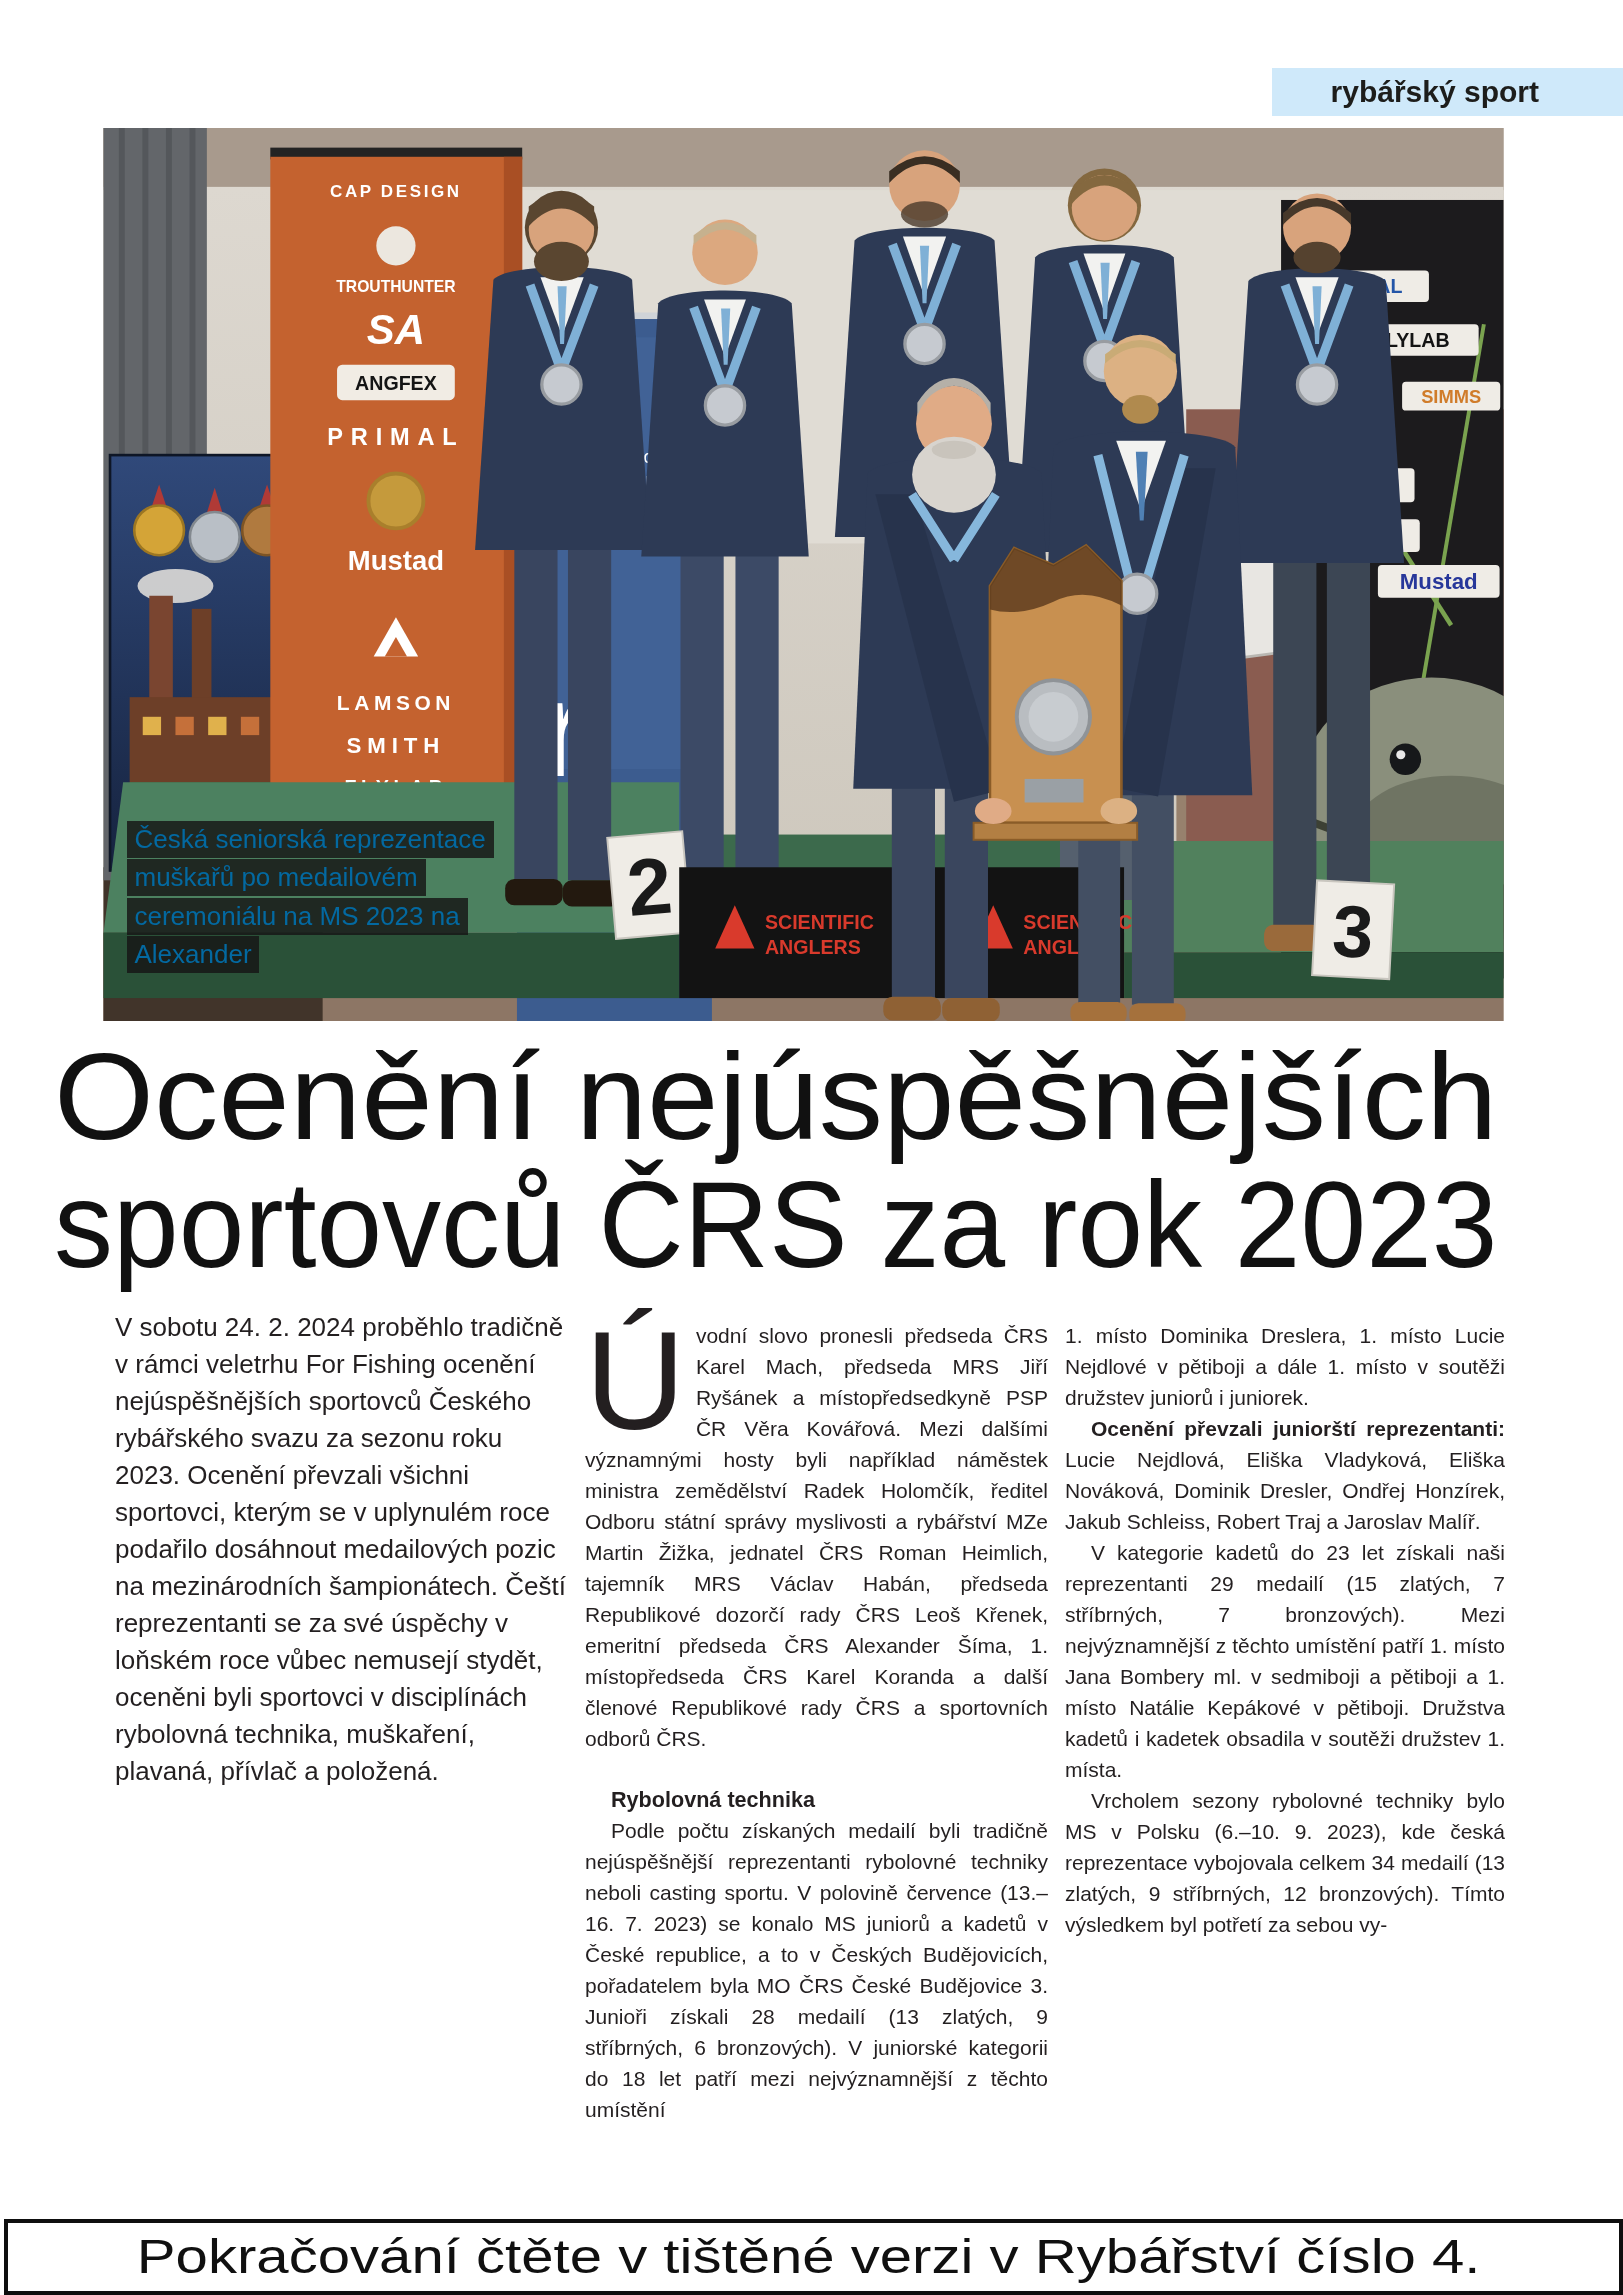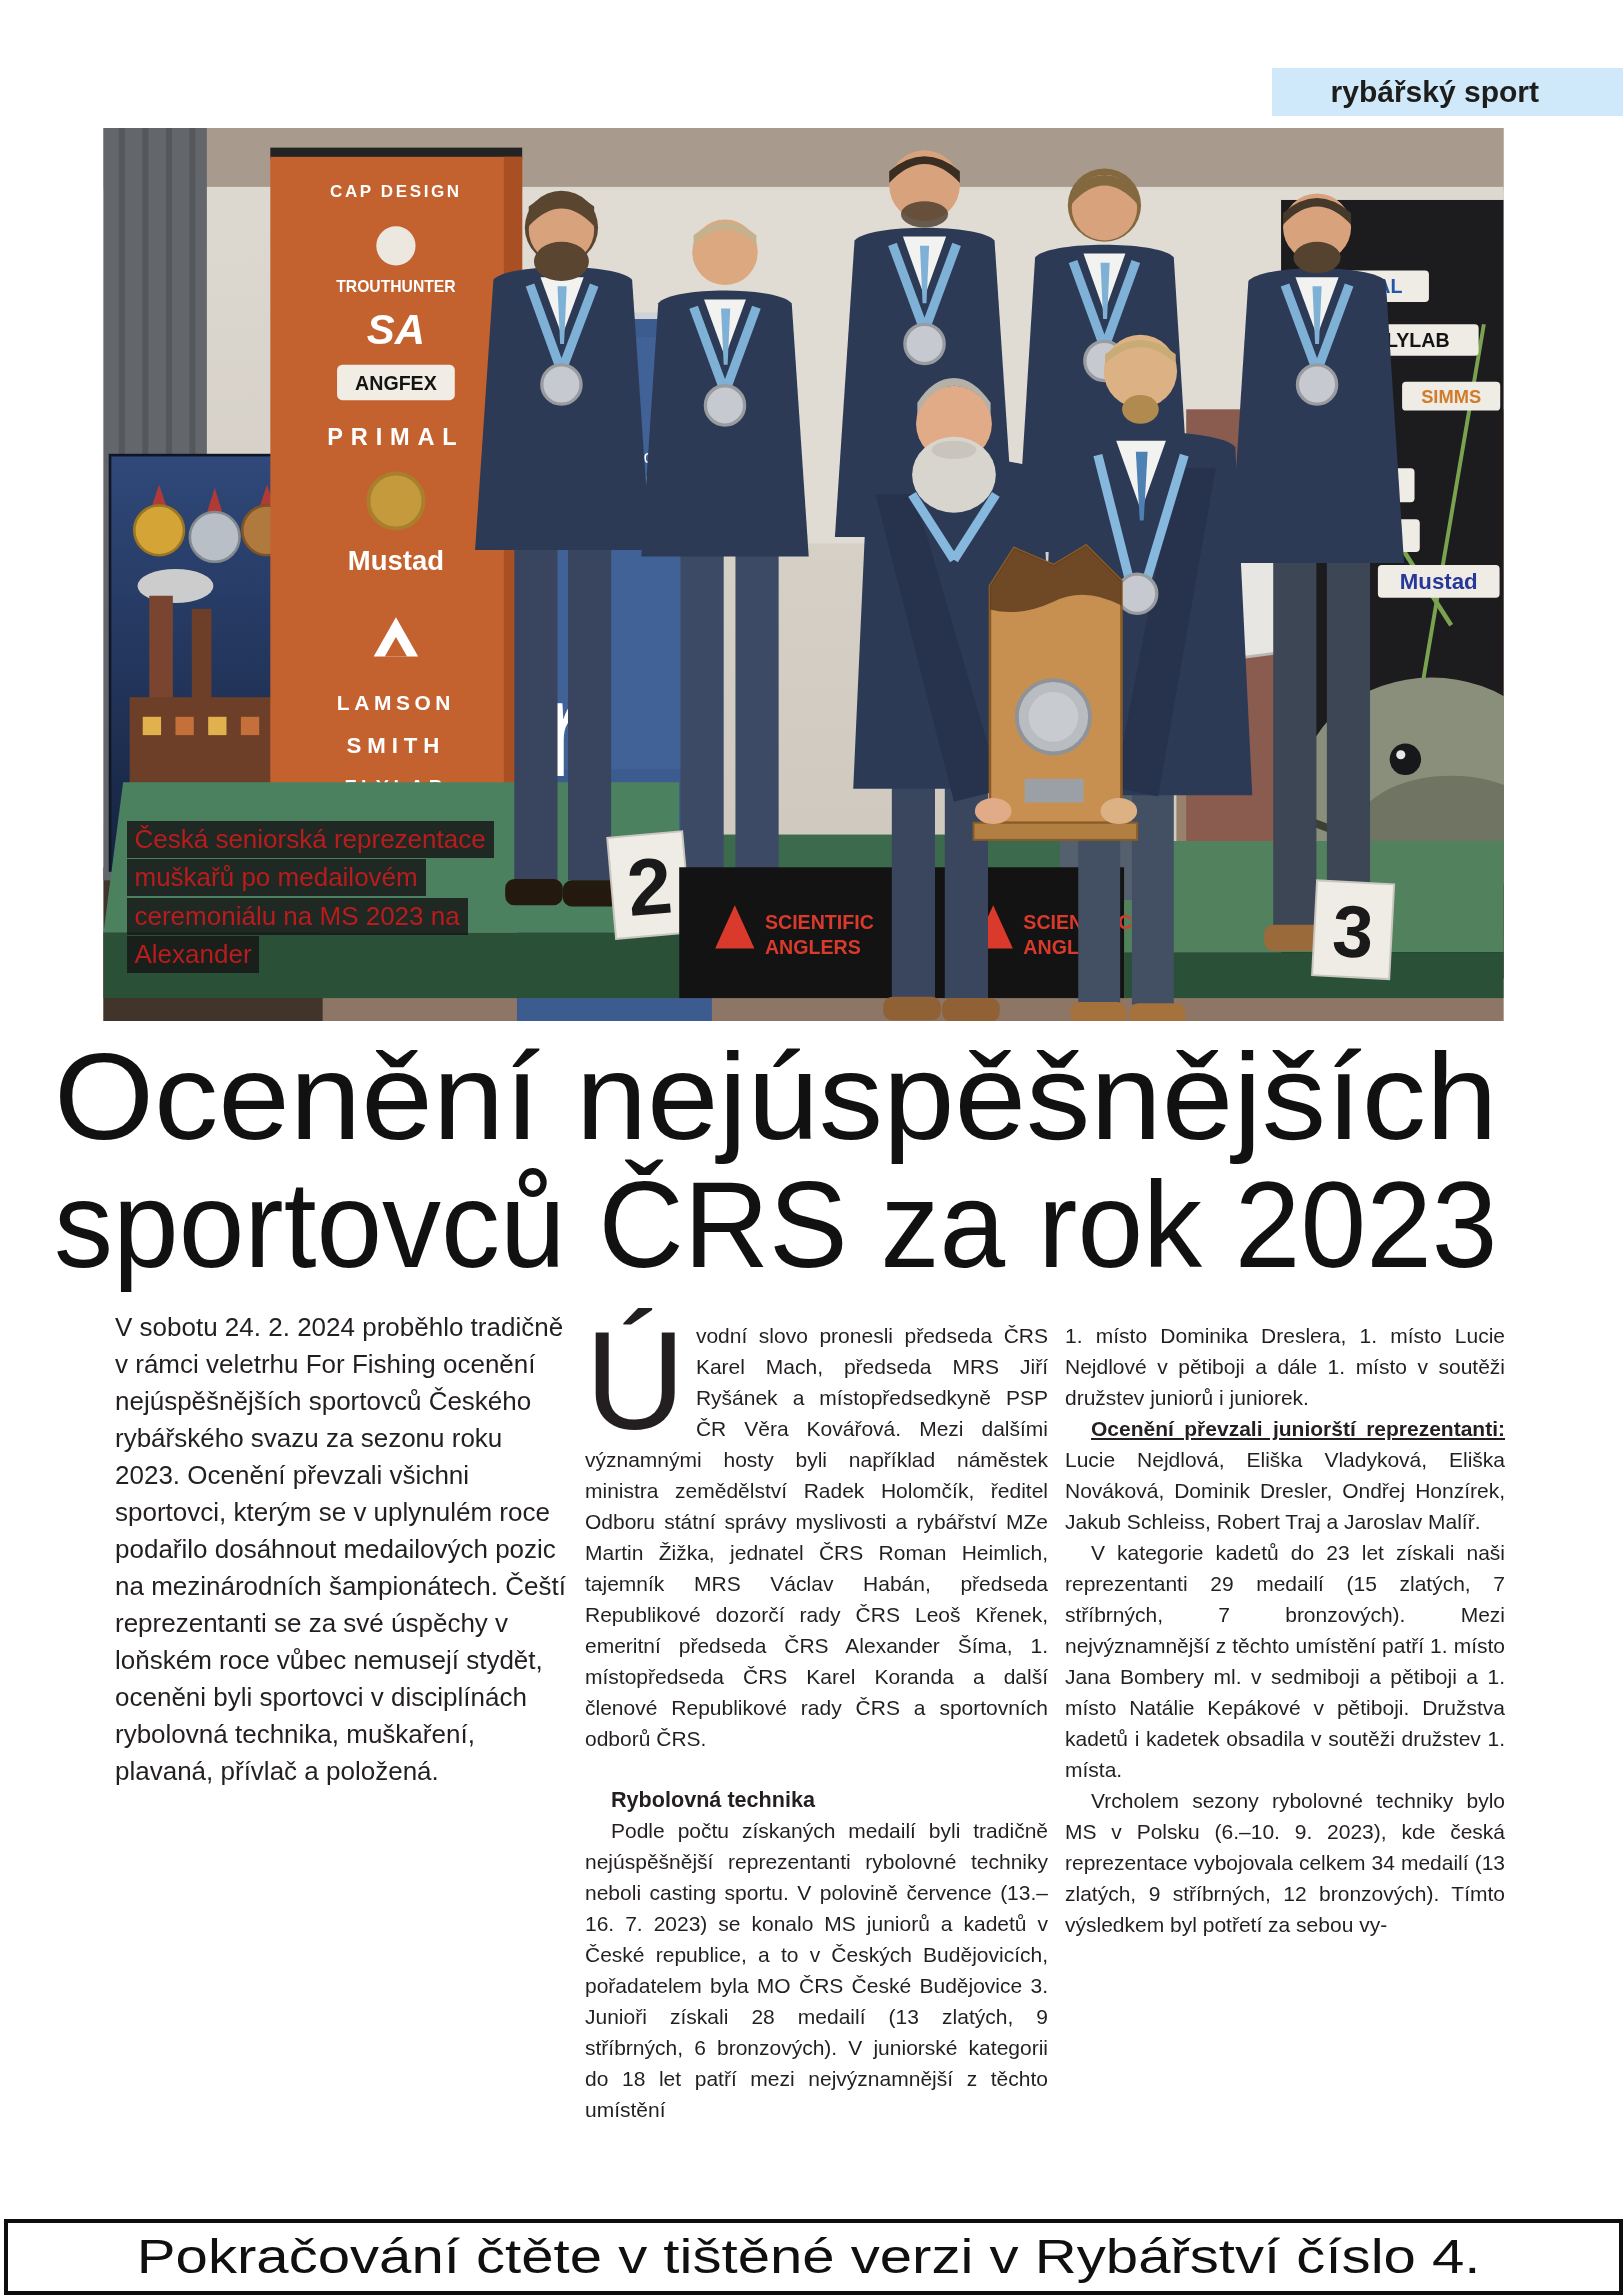--- a/index.html
+++ b/index.html
@@ -15,21 +15,21 @@
     font-size:30px;font-weight:bold;color:#1d1d1b;letter-spacing:0px;
   }
   
   .photo{
     position:absolute;left:103px;top:128px;width:1401px;height:893px;overflow:hidden;
     background:#d6d1c8;
   }
   .photo svg{display:block;}
   .caption{position:absolute;left:23.6px;top:693px;width:458px;}
   .caption span{
-    display:inline-block;background:rgba(22,22,22,0.83);color:#b91c1c;
+    display:inline-block;background:rgba(22,22,22,0.83);color:#0369a1;
     font-size:26px;line-height:33px;padding:2px 7.9px;margin:0 0 1.3px 0;white-space:nowrap;
   }
   
   .headline{position:absolute;left:54px;top:1033px;}
   
   .col{position:absolute;top:1320px;text-align:justify;font-size:21px;line-height:31px;}
   .col p{margin:0;text-indent:26px;}
   .col p.nofirst{text-indent:0;}
   .intro-col{
     position:absolute;left:115px;top:1309px;width:454px;
@@ -38,21 +38,21 @@
   .intro-col p{margin:0;}
   .credits{position:absolute;left:115px;top:2084px;font-size:23.6px;line-height:34px;}
   .col2{left:585px;width:463px;}
   .col3{left:1065px;width:440px;}
   .dropcap{
     float:left;font-size:139px;line-height:111px;margin:5.2px 10.5px 0 0;font-weight:400;
   }
   .subhead{
     font-weight:bold;font-size:21.6px;margin:30px 0 0 0 !important;text-indent:26px;
   }
-  .lead{font-weight:bold;text-decoration:underline;}
+  .lead{font-weight:bold;}
   
   .footer-box{
     position:absolute;left:3.9px;top:2219px;width:1611px;height:68px;
     border:4.6px solid #0e0e0e;background:#ffffff;
   }
   svg text{font-family:"Liberation Sans",sans-serif;}
   .wlogo{fill:#ffffff;text-anchor:middle;font-weight:bold;}
   .chiptext{font-weight:bold;}
 </style>
 </head>

